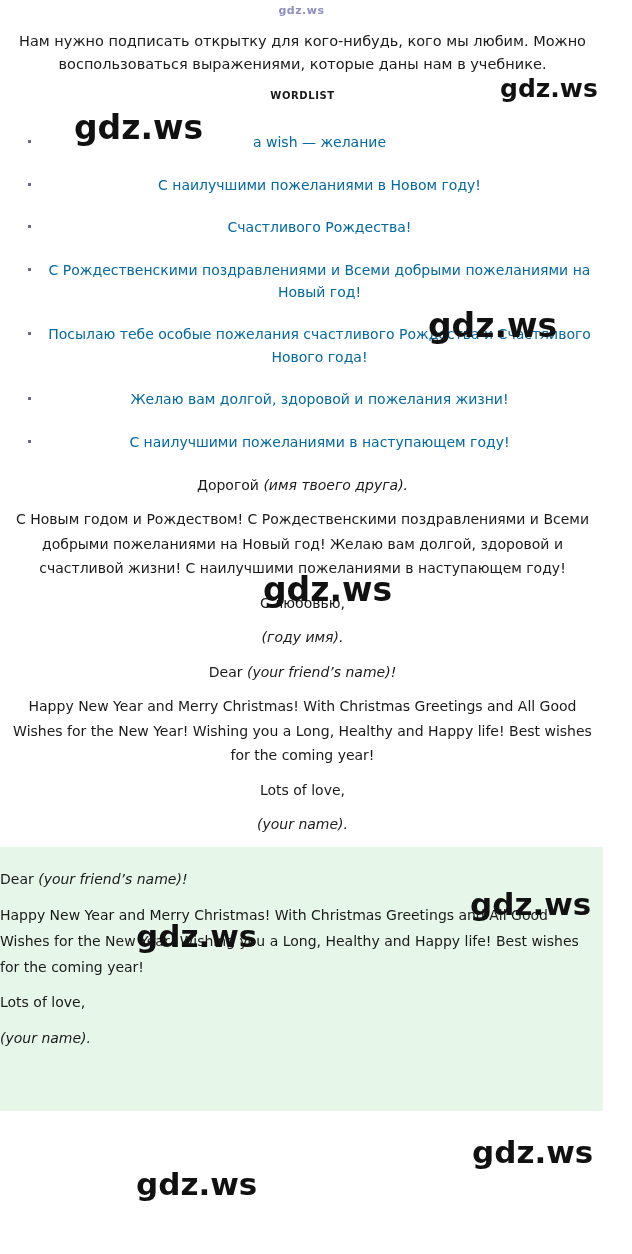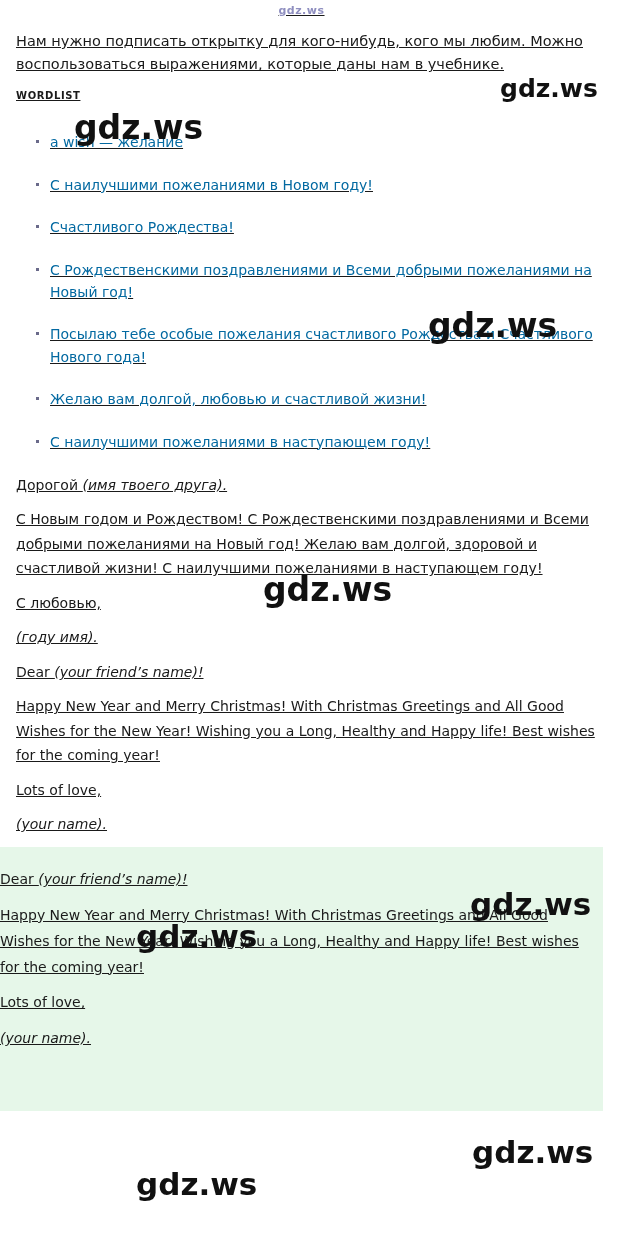--- a/index.html
+++ b/index.html
@@ -13,34 +13,34 @@
     font-family: "DejaVu Sans", sans-serif;
     color: #1a1a1a;
     position: relative;
     overflow: hidden;
   }
   .page {
     position: relative;
     width: 603px;
     min-height: 1254px;
     box-sizing: border-box;
-    text-decoration: underline;
   }
   .top-mark {
     text-align: center;
     font-size: 11px;
     color: #8f8fc0;
     font-weight: bold;
     letter-spacing: 0.5px;
     padding-top: 4px;
     height: 18px;
     line-height: 14px;
   }
   .content {
-    padding: 0 6px 0 16px;
+    padding: 0 6px 0 8px;
+    text-align: center;
   }
   .intro {
     margin: 8px 0 14px 0;
     font-size: 14.5px;
     line-height: 1.6;
   }
   .wordlist-heading {
     font-size: 10px;
     font-weight: bold;
     letter-spacing: 0.6px;
@@ -120,21 +120,21 @@
     <p class="intro">Нам нужно подписать открытку для кого-нибудь, кого мы любим. Можно воспользоваться выражениями, которые даны нам в учебнике.</p>
 
     <div class="wordlist-heading">WORDLIST</div>
 
     <ul class="wordlist">
       <li>a wish — желание</li>
       <li>С наилучшими пожеланиями в Новом году!</li>
       <li>Счастливого Рождества!</li>
       <li>С Рождественскими поздравлениями и Всеми добрыми пожеланиями на Новый год!</li>
       <li>Посылаю тебе особые пожелания счастливого Рождества и Счастливого Нового года!</li>
-      <li>Желаю вам долгой, любовью и счастливой жизни!</li>
+      <li>Желаю вам долгой, здоровой и пожелания жизни!</li>
       <li>С наилучшими пожеланиями в наступающем году!</li>
     </ul>
 
     <div class="card-block">
       <p><span>Дорогой </span><span class="italic">(имя твоего друга).</span></p>
       <p>С Новым годом и Рождеством! С Рождественскими поздравлениями и Всеми добрыми пожеланиями на Новый год! Желаю вам долгой, здоровой и счастливой жизни! С наилучшими пожеланиями в наступающем году!</p>
       <p>С любовью,</p>
       <p class="italic">(году имя).</p>
     </div>
 

